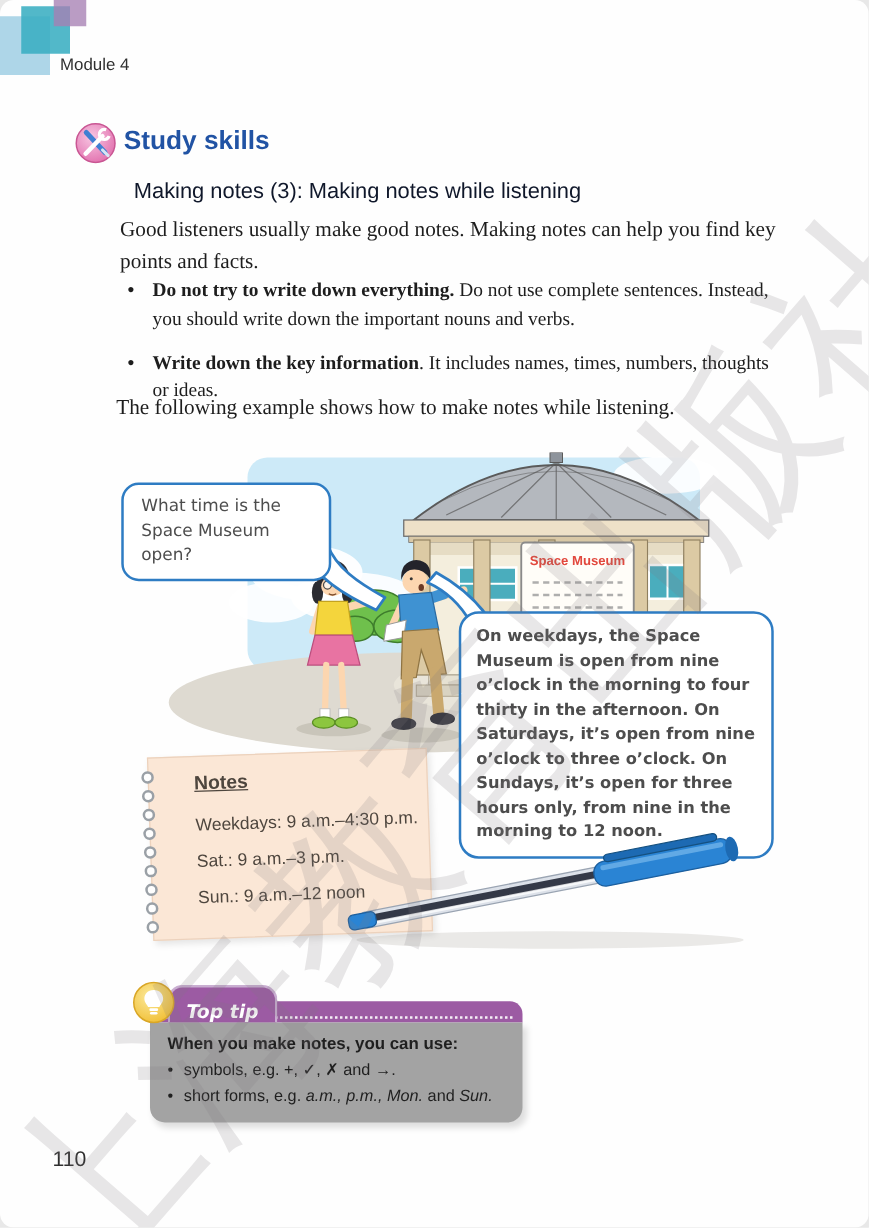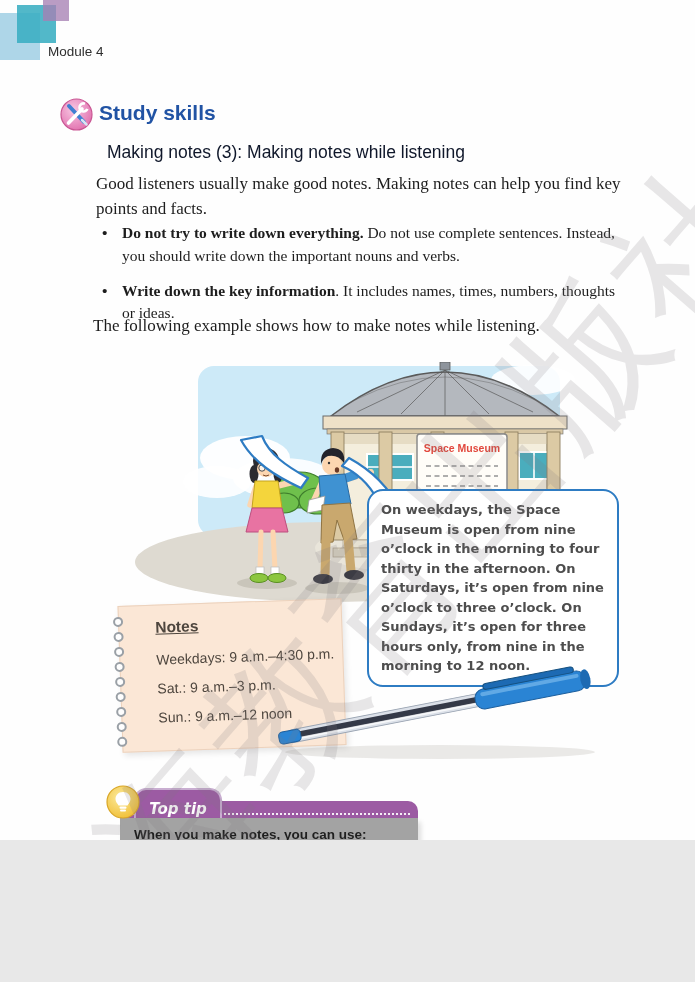--- a/index.html
+++ b/index.html
@@ -1,17 +1,17 @@
 <!DOCTYPE html>
 <html><head>
 <meta charset="utf-8">
 <style>
   html,body{margin:0;padding:0;background:#e8e8e8;}
-  .page{position:relative;width:695px;height:840px;background:#fefefe;overflow:hidden;
-        font-family:"Liberation Sans",sans-serif;}
+  .page{position:relative;width:695px;height:982px;background:#fefefe;overflow:hidden;
+        font-family:"Liberation Sans",sans-serif;border-radius:11px;}
   .page *{box-sizing:border-box;}
 
   
   .sq{position:absolute;}
   .sq-blue{left:0;top:13px;width:40px;height:47px;background:#aed6e8;}
   .sq-teal{left:17px;top:5px;width:39px;height:38px;background:rgba(58,174,193,0.88);}
   .sq-purple{left:43px;top:0;width:26px;height:21px;background:rgba(167,128,179,0.78);}
   .module{position:absolute;left:48px;top:44px;font-size:13.5px;color:#2f2f2f;}
 
   
@@ -214,20 +214,23 @@
         <ellipse cx="228" cy="217" rx="10" ry="5" fill="#3c3c44"></ellipse>
         <ellipse cx="259" cy="213" rx="10" ry="5" fill="#3c3c44"></ellipse>
       </g>
 
       <g>
         <path d="M146 78 C158 100 180 114 206 126 L213 116 C191 104 174 92 167 74 Z" fill="#ffffff" stroke="#2e7cc3" stroke-width="2.2" stroke-linejoin="round"></path>
         <path d="M247 104 C278 118 293 150 295 186 L316 186 C310 142 287 114 254 96 Z" fill="#ffffff" stroke="#2e7cc3" stroke-width="2.2" stroke-linejoin="round"></path>
       </g>
     </svg>
 
+    <div class="bubble b1">
+      <span>What time is the Space Museum open?</span>
+    </div>
     <div class="bubble b2">
       <span>On weekdays, the Space Museum is open from nine o’clock in the morning to four thirty in the afternoon. On Saturdays, it’s open from nine o’clock to three o’clock. On Sundays, it’s open for three hours only, from nine in the morning to 12 noon.</span>
     </div>
 
     <div class="notes">
       <span class="ring" style="top:10px"></span>
       <span class="ring" style="top:25px"></span>
       <span class="ring" style="top:40px"></span>
       <span class="ring" style="top:55px"></span>
       <span class="ring" style="top:70px"></span>

